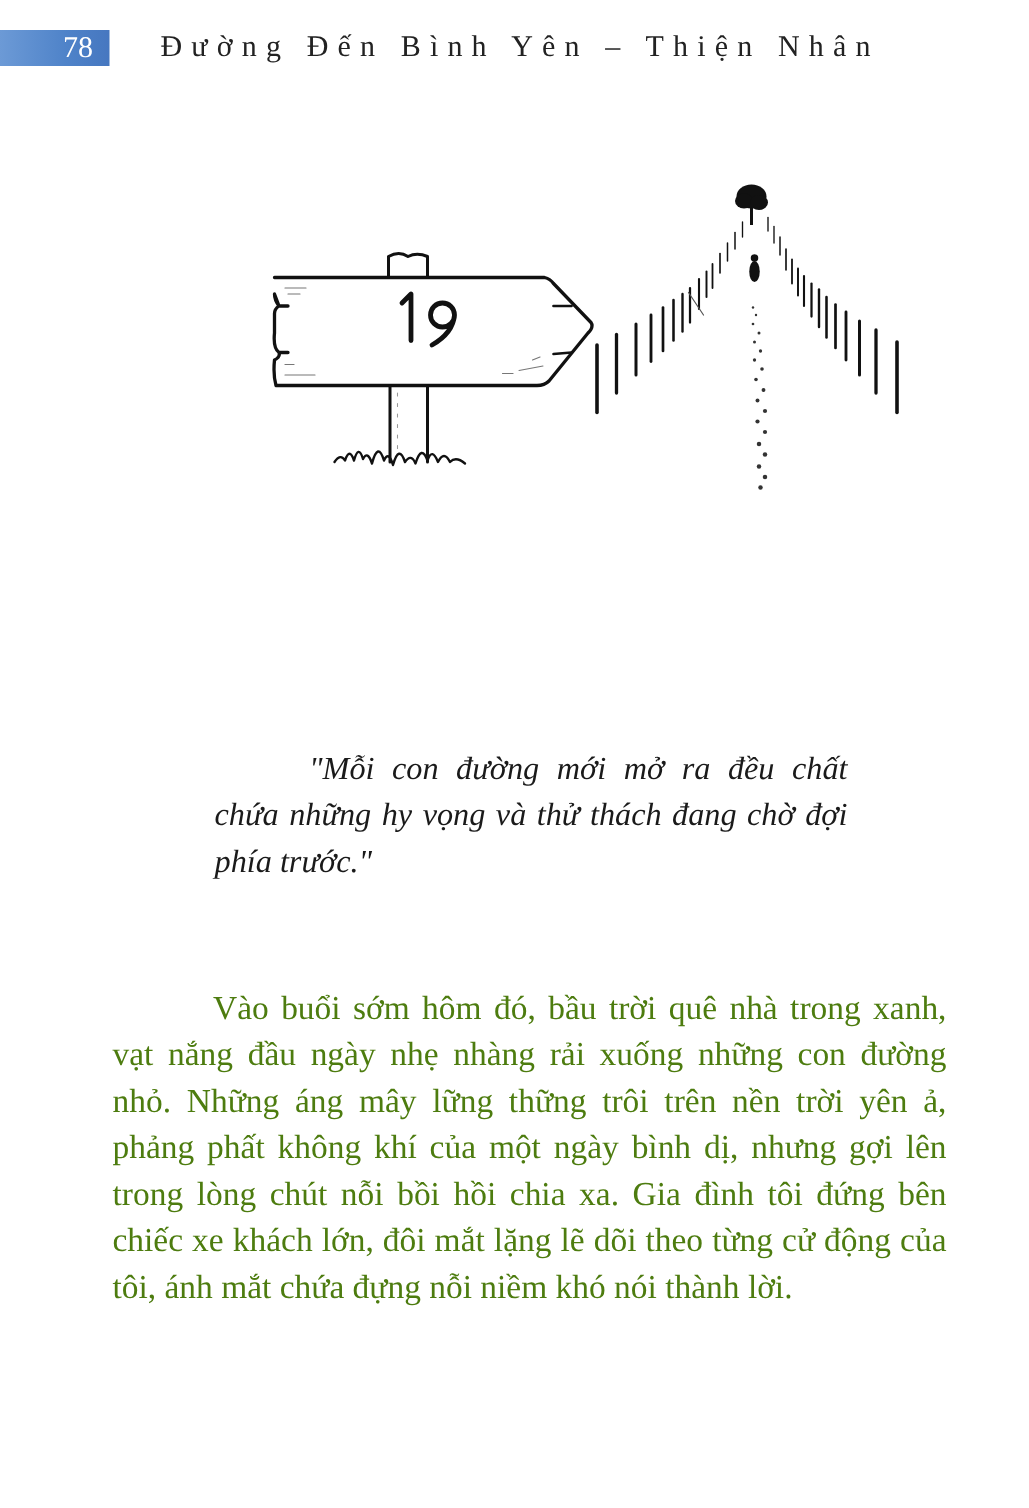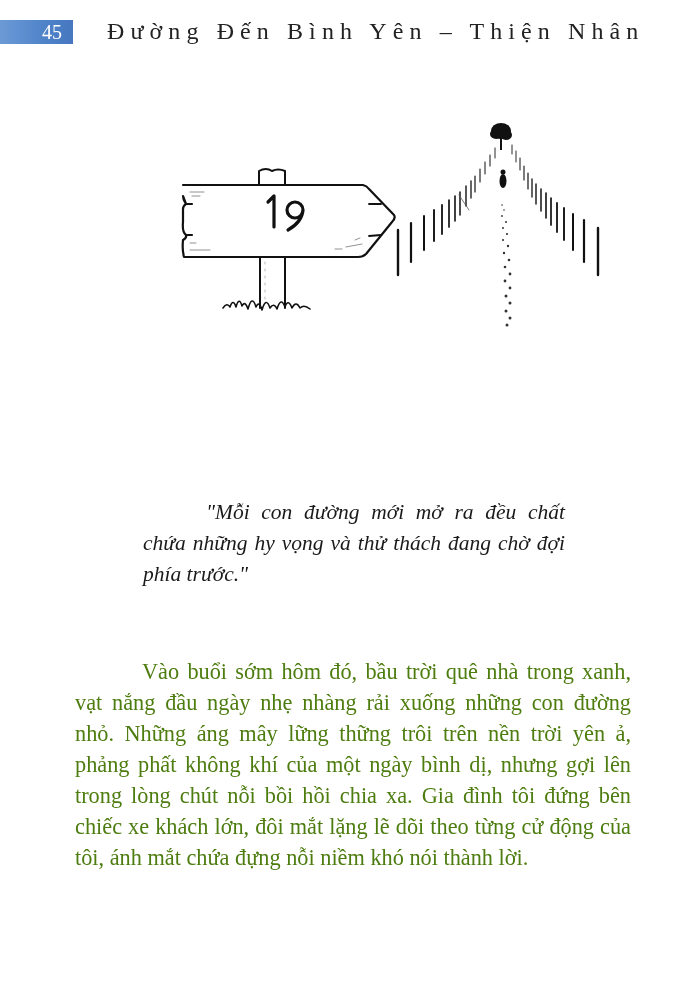--- a/index.html
+++ b/index.html
@@ -29,21 +29,21 @@
       top: 1px;
       font-size: 20px;
       line-height: 22px;
       color: #ffffff;
       font-family: "Liberation Serif", serif;
     }
     .running-title {
       position: absolute;
       left: 107px;
       top: 18px;
-      font-size: 24px;
+      font-size: 20px;
       line-height: 26px;
       letter-spacing: 6.1px;
       color: #222;
       white-space: nowrap;
       font-family: "Liberation Serif", serif;
     }
     .illustration {
       position: absolute;
       left: 170px;
       top: 110px;
@@ -76,21 +76,21 @@
       text-align: justify;
       text-indent: 67px;
       color: #4d7c0f;
       font-family: "Liberation Serif", serif;
     }
   </style>
 </head>
 <body>
 
 <div class="page-number-box">
-  <span class="page-number">45</span>
+  <span class="page-number">78</span>
 </div>
 <div class="running-title">Đường Đến Bình Yên – Thiện Nhân</div>
 
 <div class="illustration">
   <svg width="450" height="230" viewBox="0 0 450 230" xmlns="http://www.w3.org/2000/svg">
 
     <g stroke="#111" fill="none" stroke-linecap="round" stroke-linejoin="round">
 
       <path d="M89 75 L89 61 Q96 57 102 61 Q108 58 115 61 L115 75" stroke-width="2"></path>
 

